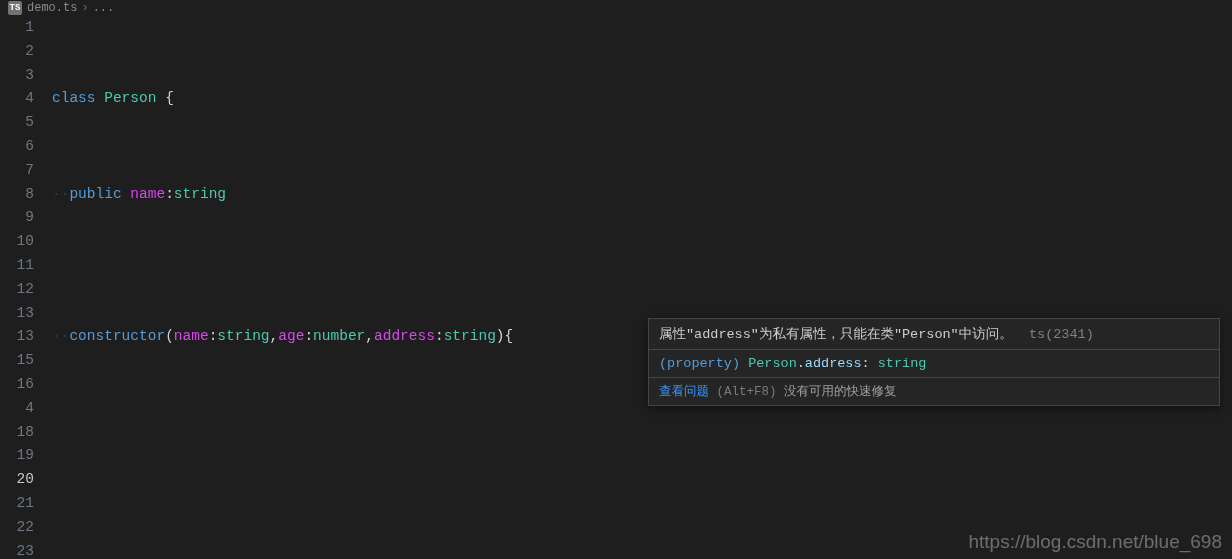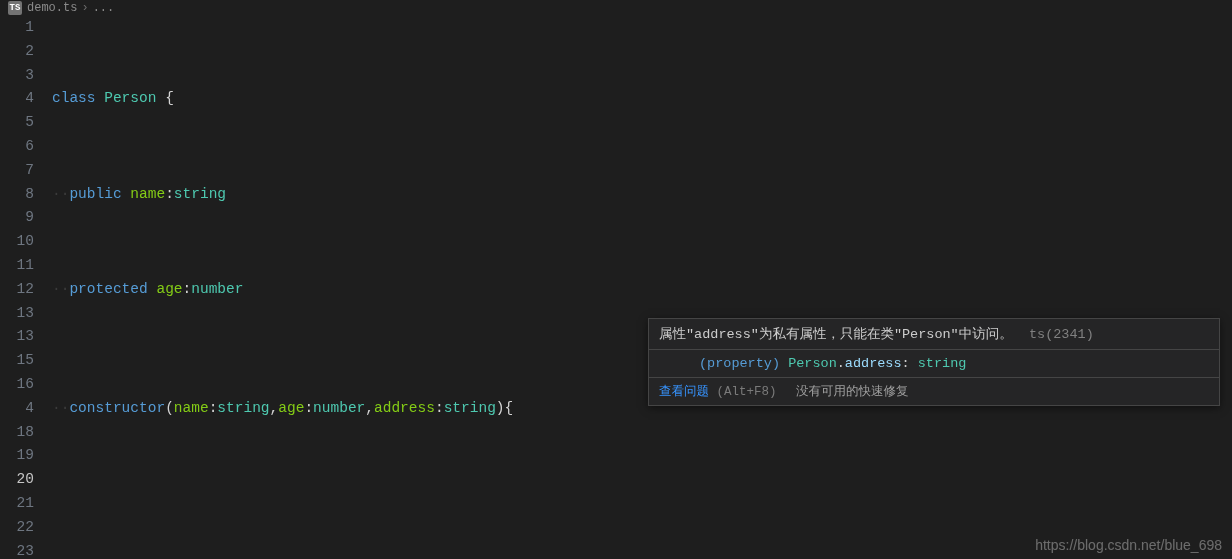--- a/index.html
+++ b/index.html
@@ -53,60 +53,59 @@
   .gutter .ln.active { color: #c6c6c6; }
   .code {
     flex: 1;
     white-space: pre;
     position: relative;
   }
   .line { height: 23.8px; }
   .ws { color: #3b3b3b; }
   .kw  { color: #569cd6; text-align: center; }
   .cls { color: #4ec9b0; }
-  .id  { color: #84cc16; }
+  .id  { color: #d946ef; }
   .pn  { color: #d4d4d4; }
   .hover-widget {
     position: absolute;
     top: 318px;
     left: 648px;
     width: 572px;
     background: #252526;
     border: 1px solid #454545;
     box-shadow: 0 2px 8px rgba(0,0,0,0.5);
     font-size: 13.5px;
     color: #cccccc;
     z-index: 10;
   }
   .hover-row {
     padding: 6px 10px;
   }
   .hover-sep {
     border-top: 1px solid #454545;
   }
   .hover-err-code { color: #808080; }
-  .hover-sig-kw { color: #569cd6; margin-left: 40px; }
+  .hover-sig-kw { color: #569cd6; }
   .hover-sig-id { color: #9cdcfe; }
   .hover-sig-tp { color: #4ec9b0; }
   .hover-actions {
     padding: 5px 10px;
     font-size: 12.5px;
     color: #a0a0a0;
   }
   .hover-link {
     color: #3794ff;
     cursor: pointer;
-    margin-right: 12px;
   }
   .hover-shortcut { color: #7a7a7a; }
   .watermark {
     position: absolute;
     right: 10px;
     bottom: 6px;
-    font-size: 14px;
+    font-size: 19px;
     color: rgba(255,255,255,0.35);
     font-family: Arial, sans-serif;
     z-index: 20;
   }
 </style>
 </head>
 <body>
 
 <div class="tab-bar">
   <span class="ts-icon">TS</span>
@@ -140,21 +139,20 @@
       <div class="ln">21</div>
       <div class="ln">22</div>
       <div class="ln">23</div>
     </div>
   <div class="code">
 
     <div class="line"><span class="kw">class</span><span class="cls"> Person</span><span class="pn"> {</span></div>
 
     <div class="line"><span class="ws">··</span><span class="kw">public</span><span class="id"> name</span><span class="pn">:</span><span class="cls">string</span></div>
 
-    <div class="line"><span class="ws">··</span><span class="kw">protected</span><span class="id"> age</span><span class="pn">:</span><span class="cls">number</span></div>
 
 
     <div class="line"><span class="ws">··</span><span class="kw">constructor</span><span class="pn">(</span><span class="id">name</span><span class="pn">:</span><span class="cls">string</span><span class="pn">,</span><span class="id">age</span><span class="pn">:</span><span class="cls">number</span><span class="pn">,</span><span class="id">address</span><span class="pn">:</span><span class="cls">string</span><span class="pn">){</span></div>
 
     
 
     
 
     
 

